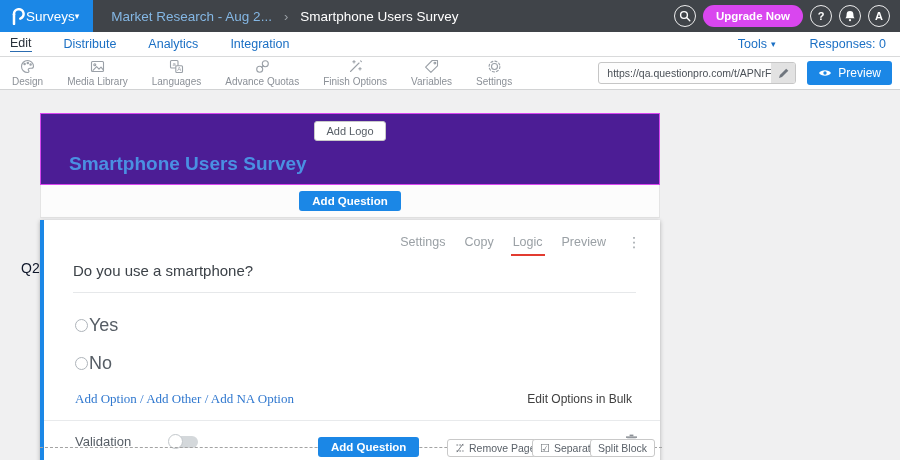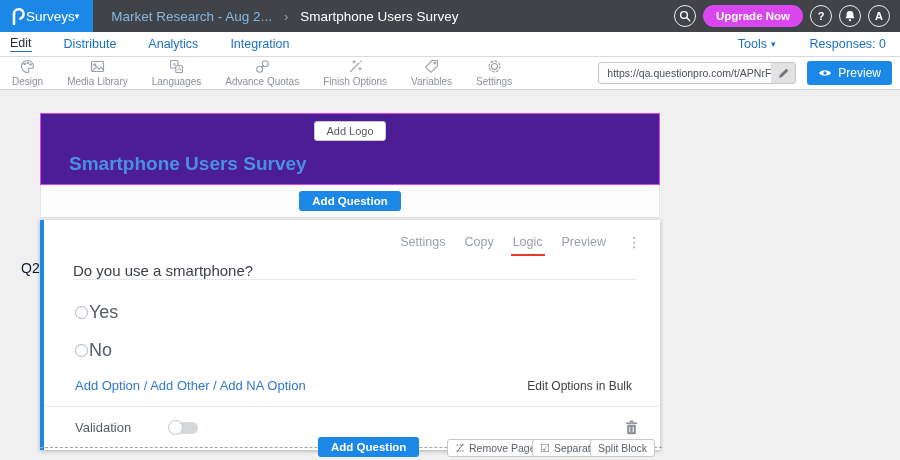--- a/index.html
+++ b/index.html
@@ -62,27 +62,27 @@
   .btn-blue { background:#1b87e6; border:none; border-radius:3px; color:#fff; font-size:11.5px; font-weight:bold;
               padding:4px 13px; cursor:pointer; font-family:"Liberation Sans", sans-serif; }
 
   .q-card { position:relative; margin-top:2px; background:#fff; border-left:4px solid #1b87e6;
             box-shadow:0 1px 4px rgba(50,50,50,.35); }
   .tabs { display:flex; justify-content:flex-end; align-items:center; gap:19px; padding:15px 19px 0 0;
           font-size:12.5px; color:#9aa0a5; }
   .tab { cursor:pointer; position:relative; }
   .tab.active::after { content:""; position:absolute; left:-2px; right:-2px; bottom:-7px; height:2px; background:#e23b30; }
   .kebab { font-size:14px; color:#9aa0a5; cursor:pointer; margin-left:2px; line-height:1; }
-  .q-text { margin:13px 24px 0 29px; border-bottom:1px solid #e6e8ea;
+  .q-text { margin:13px 24px 0 29px; padding-bottom:13px; border-bottom:1px solid #e6e8ea;
             font-size:15px; color:#3c4248; cursor:text; }
   .options { margin:22px 0 0 31px; }
   .opt { display:flex; align-items:center; gap:1px; margin-bottom:17px; font-size:18px; color:#565d65; }
   .radio { width:13px; height:13px; border:1px solid #aeb4ba; border-radius:50%; background:#fff; cursor:pointer; flex:0 0 auto; }
   .links-row { display:flex; justify-content:space-between; align-items:center; margin:13px 28px 0 31px; }
-  .opt-links { font-size:13px; color:#3078cf; }
+  .opt-links { font-size:13px; color:#3078cf;font-family:Liberation Serif, serif; }
   .opt-links span { cursor:pointer; }
   .opt-links .sep { cursor:default; }
   .bulk-link { font-size:12px; color:#404040; cursor:pointer; }
   .q-divider { border-top:1px solid #e8eaec; margin-top:13px; }
   .validation-row { display:flex; align-items:center; padding:13px 22px 15px 31px;gap:26px; }
   .validation-label { font-size:13px; color:#565d65; }
   .toggle { position:relative; width:29px; height:12px; background:#d4d8db; border-radius:6px; margin-left:12px; cursor:pointer; }
   .toggle .knob { position:absolute; left:-1px; top:-2px; width:15px; height:15px; background:#fff;
                   border:1px solid #c2c7cb; border-radius:50%; }
   .trash { margin-left:auto; cursor:pointer; display:flex; align-items:center; }

